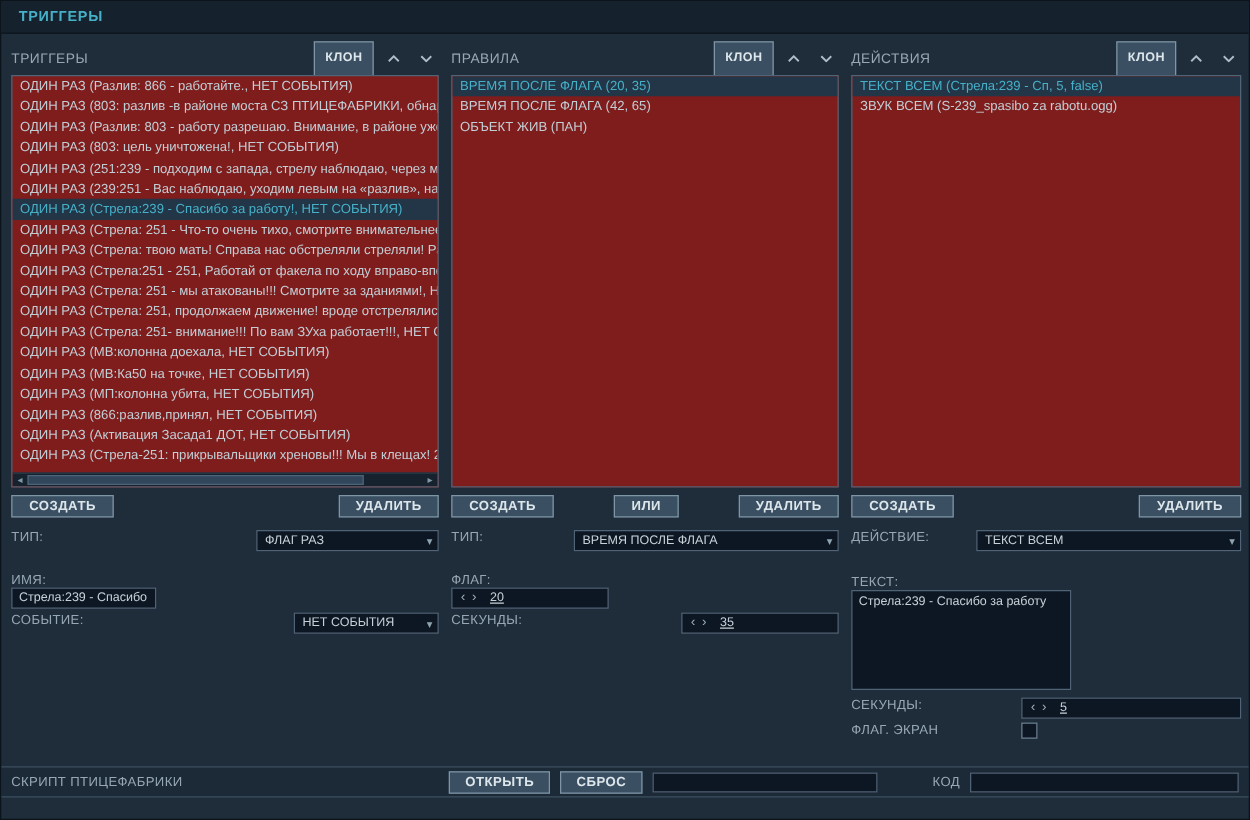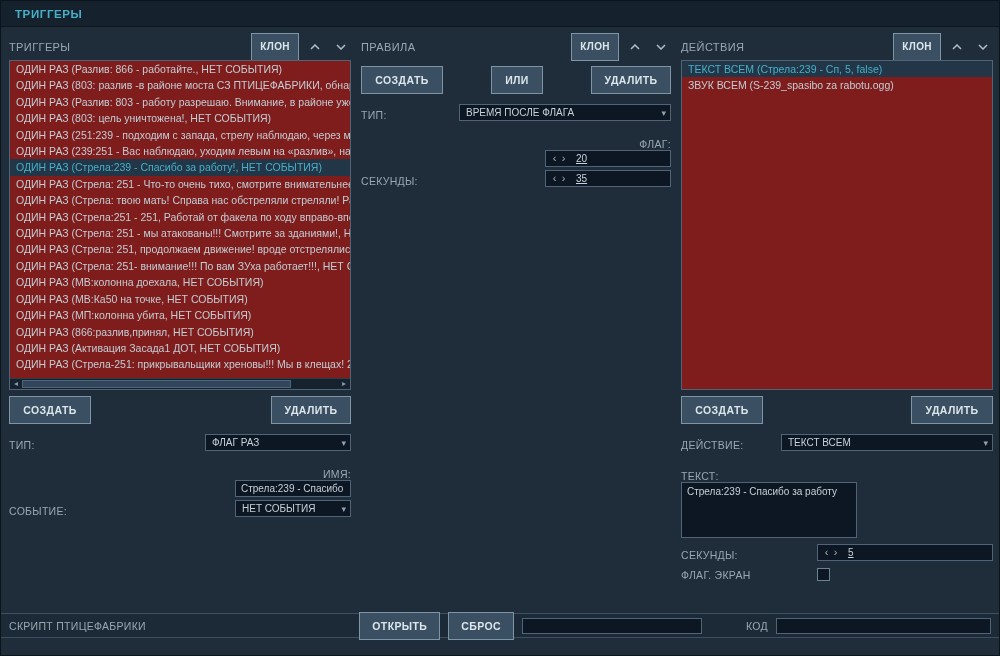--- a/index.html
+++ b/index.html
@@ -34,21 +34,21 @@
   }
   .panel-header .hdr-label {
     font-size:11px; color:#97a8b4; letter-spacing:.4px; flex:1;
   }
   .btn {
     background:#3a4f62;
     border:1px solid #7e95a6;
     color:#dde6eb;
     font-family:"Liberation Sans", sans-serif;
     font-size:10.5px; font-weight:bold; letter-spacing:.4px;
-    height:28px; line-height:16px;
+    height:18px; line-height:16px;
     padding:0 12px;
     cursor:pointer;
     display:inline-flex; align-items:center; justify-content:center;
   }
   .btn.small { height:28px; padding:0 8px; font-size:10px; }
   .chev-btn {
     width:20px; height:16px; margin-left:6px;
     display:inline-flex; align-items:center; justify-content:center;
     cursor:pointer;
   }
@@ -83,21 +83,21 @@
   }
   .hscroll .track { flex:1; position:relative; }
   .hscroll .thumb {
     position:absolute; left:0; top:1px; bottom:1px; width:85%;
     background:#31465a; border:1px solid #4d6578; cursor:grab;
   }
   .btn-row { display:flex; margin-top:6px; align-items:center; }
   .btn-row .push { margin-left:auto; }
   .btn-row .center { margin-left:auto; margin-right:auto; }
   .form { margin-top:10px; }
-  .form-row { display:flex; align-items:flex-end; margin-bottom:3px; min-height:17px; }
+  .form-row { display:flex; align-items:flex-start; margin-bottom:3px; min-height:17px; }
   .form-row.gap-top { margin-top:17px;flex-direction:column; }
   .form-row .flabel { flex:1; font-size:10.5px; color:#97a8b4; letter-spacing:.3px; }
   .form-row.top-align { align-items:flex-start; }
   .form-row.top-align .flabel { padding-top:2px; }
   .select {
     background:#0d1723; border:1px solid #516376;
     height:17px; display:flex; align-items:center;
     padding:0 4px 0 6px; cursor:pointer;
   }
   .select .select-value {
@@ -229,20 +229,25 @@
           <svg width="10" height="6" viewBox="0 0 10 6">
             <polyline points="1,5 5,1 9,5" fill="none" stroke="#aebdc8" stroke-width="1.5"></polyline>
           </svg>
         </span>
       <span class="chev-btn">
           <svg width="10" height="6" viewBox="0 0 10 6">
             <polyline points="1,1 5,5 9,1" fill="none" stroke="#aebdc8" stroke-width="1.5"></polyline>
           </svg>
         </span>
     </div>
+    <div class="listbox">
+        <div class="list-item selected">ВРЕМЯ ПОСЛЕ ФЛАГА (20, 35)</div>
+        <div class="list-item">ВРЕМЯ ПОСЛЕ ФЛАГА (42, 65)</div>
+        <div class="list-item">ОБЪЕКТ ЖИВ (ПАН)</div>
+      </div>
     <div class="btn-row">
       <button class="btn" style="min-width:82px">СОЗДАТЬ</button>
       <button class="btn center" style="min-width:52px">ИЛИ</button>
       <button class="btn" style="min-width:80px">УДАЛИТЬ</button>
     </div>
     <div class="form">
       <div class="form-row">
         <span class="flabel">ТИП:</span>
         <div class="select w212">
           <span class="select-value">ВРЕМЯ ПОСЛЕ ФЛАГА</span>
@@ -294,21 +299,21 @@
     <div class="form">
       <div class="form-row">
         <span class="flabel">ДЕЙСТВИЕ:</span>
         <div class="select w212">
           <span class="select-value">ТЕКСТ ВСЕМ</span>
           <span class="select-arrow">▾</span>
         </div>
       </div>
       <div class="form-row gap-top top-align">
         <span class="flabel">ТЕКСТ:</span>
-        <textarea class="textarea w176" style="height: 56px;">Стрела:239 - Спасибо за работу</textarea>
+        <textarea class="textarea w176" style="height: 80px;">Стрела:239 - Спасибо за работу</textarea>
       </div>
       <div class="form-row" style="margin-top:6px">
         <span class="flabel">СЕКУНДЫ:</span>
         <div class="spinner w176">
           <span class="spin-btn">‹</span>
           <span class="spin-btn">›</span>
           <span class="spin-value">5</span>
         </div>
       </div>
       <div class="form-row">

